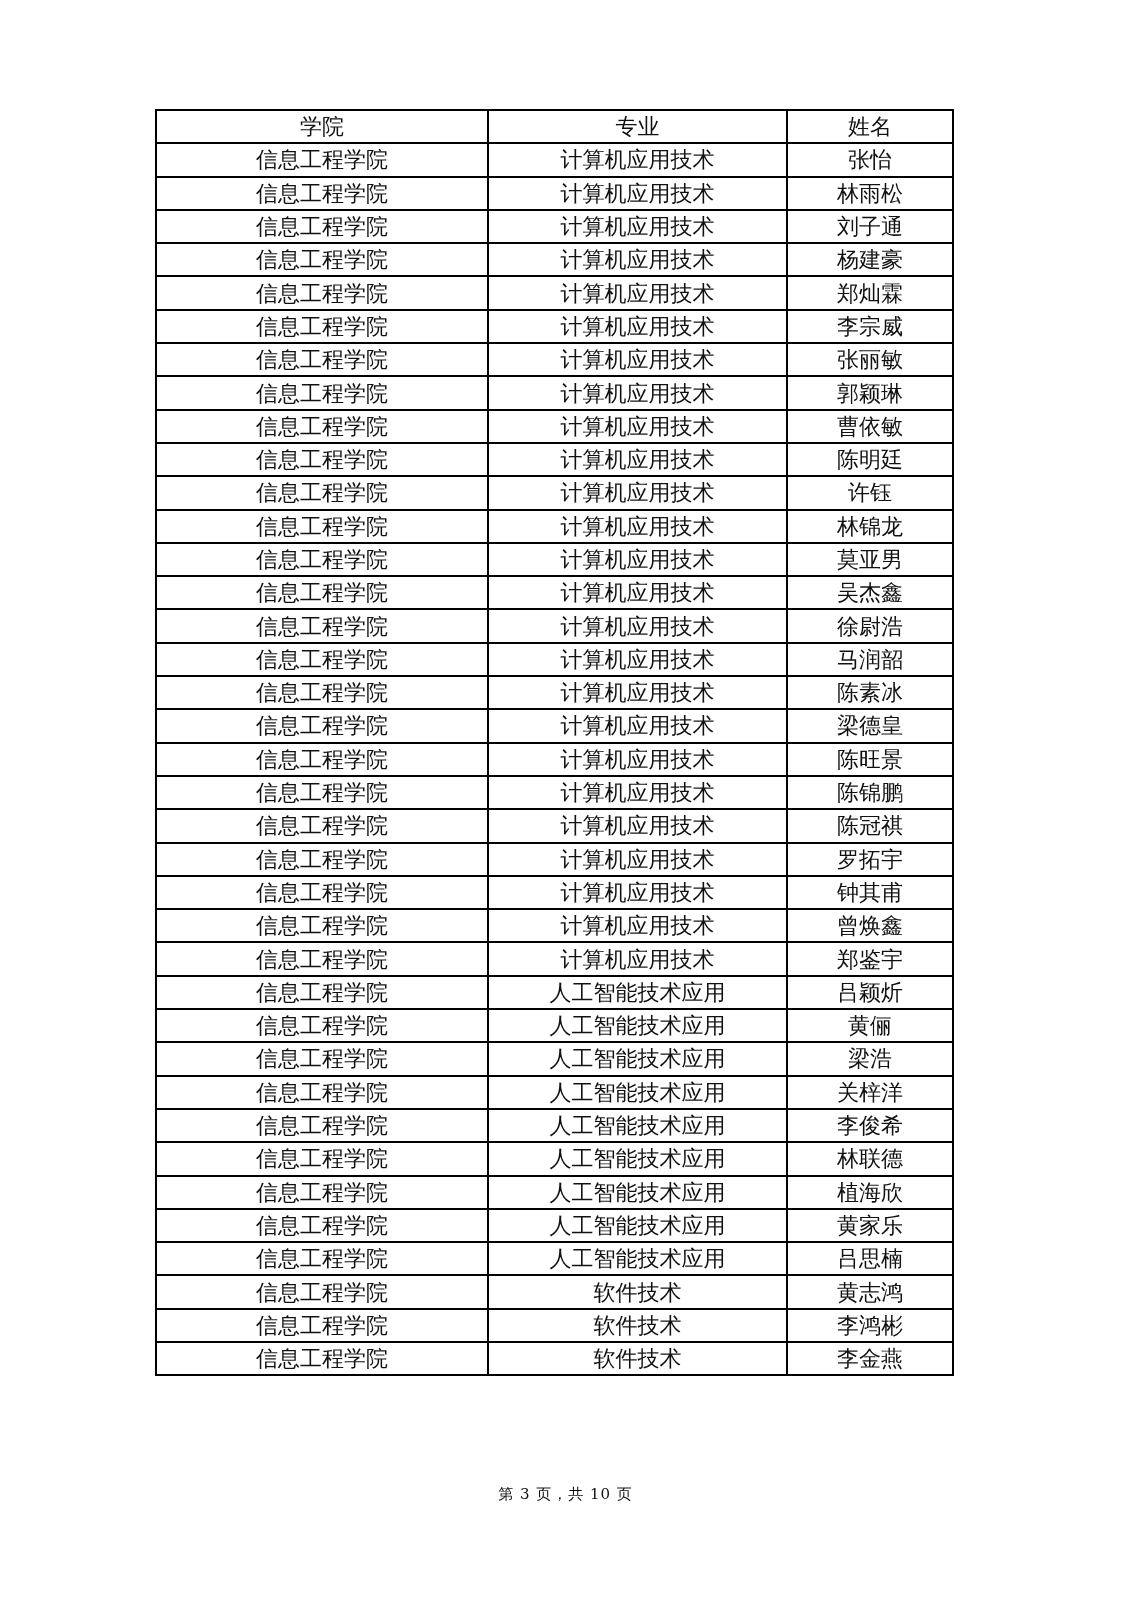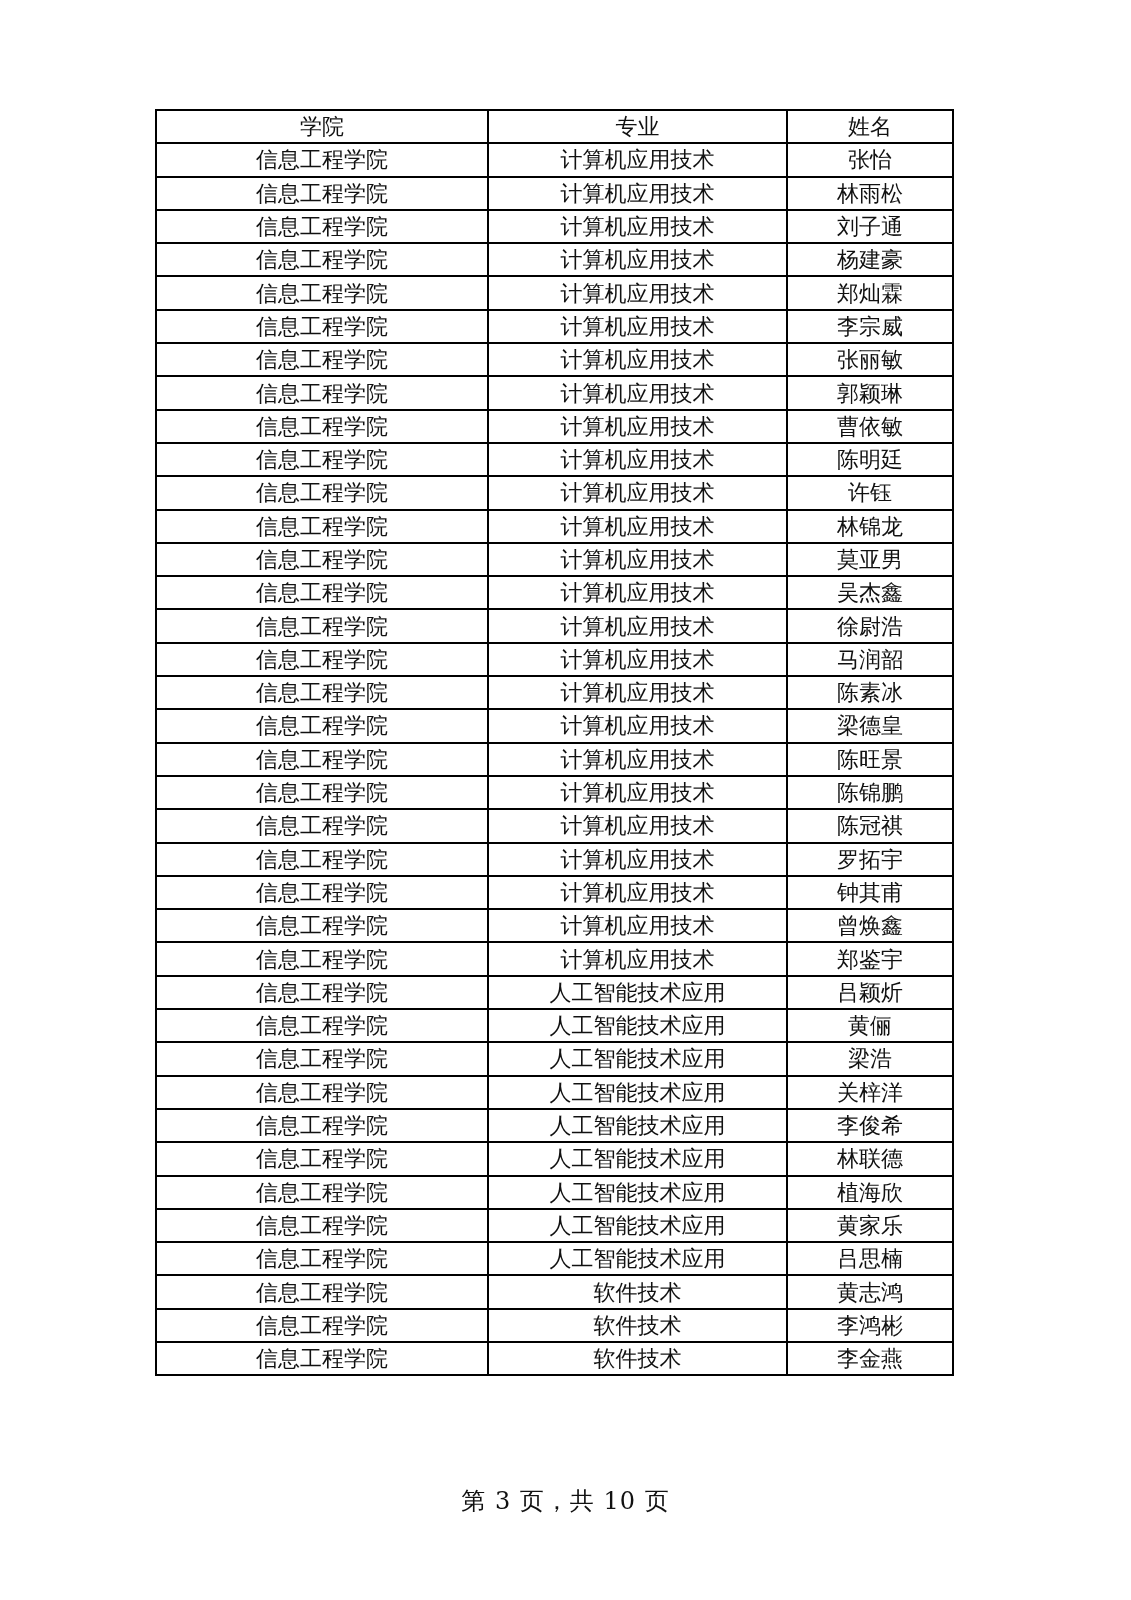--- a/index.html
+++ b/index.html
@@ -10,21 +10,21 @@
                  border-collapse: collapse; table-layout: fixed; }
   table.roster col.c1 { width: 332px; }
   table.roster col.c2 { width: 299px; }
   table.roster col.c3 { width: 166px; }
   table.roster th, table.roster td {
     border: 2px solid #000; height: 31.3px; padding: 0; text-align: center;
     vertical-align: middle; font-size: 22px; font-weight: normal; line-height: 31px;
     white-space: nowrap; overflow: hidden;
   }
   .footer { position: absolute; top: 1475px; left: 0; width: 1131px; text-align: center;
-            font-size: 24px; letter-spacing: 1px; }
+            font-size: 15px; letter-spacing: 1px; }
 </style>
 </head>
 <body>
 
 <div class="page">
   <table class="roster">
     <colgroup>
         <col class="c1">
         <col class="c2">
         <col class="c3">

